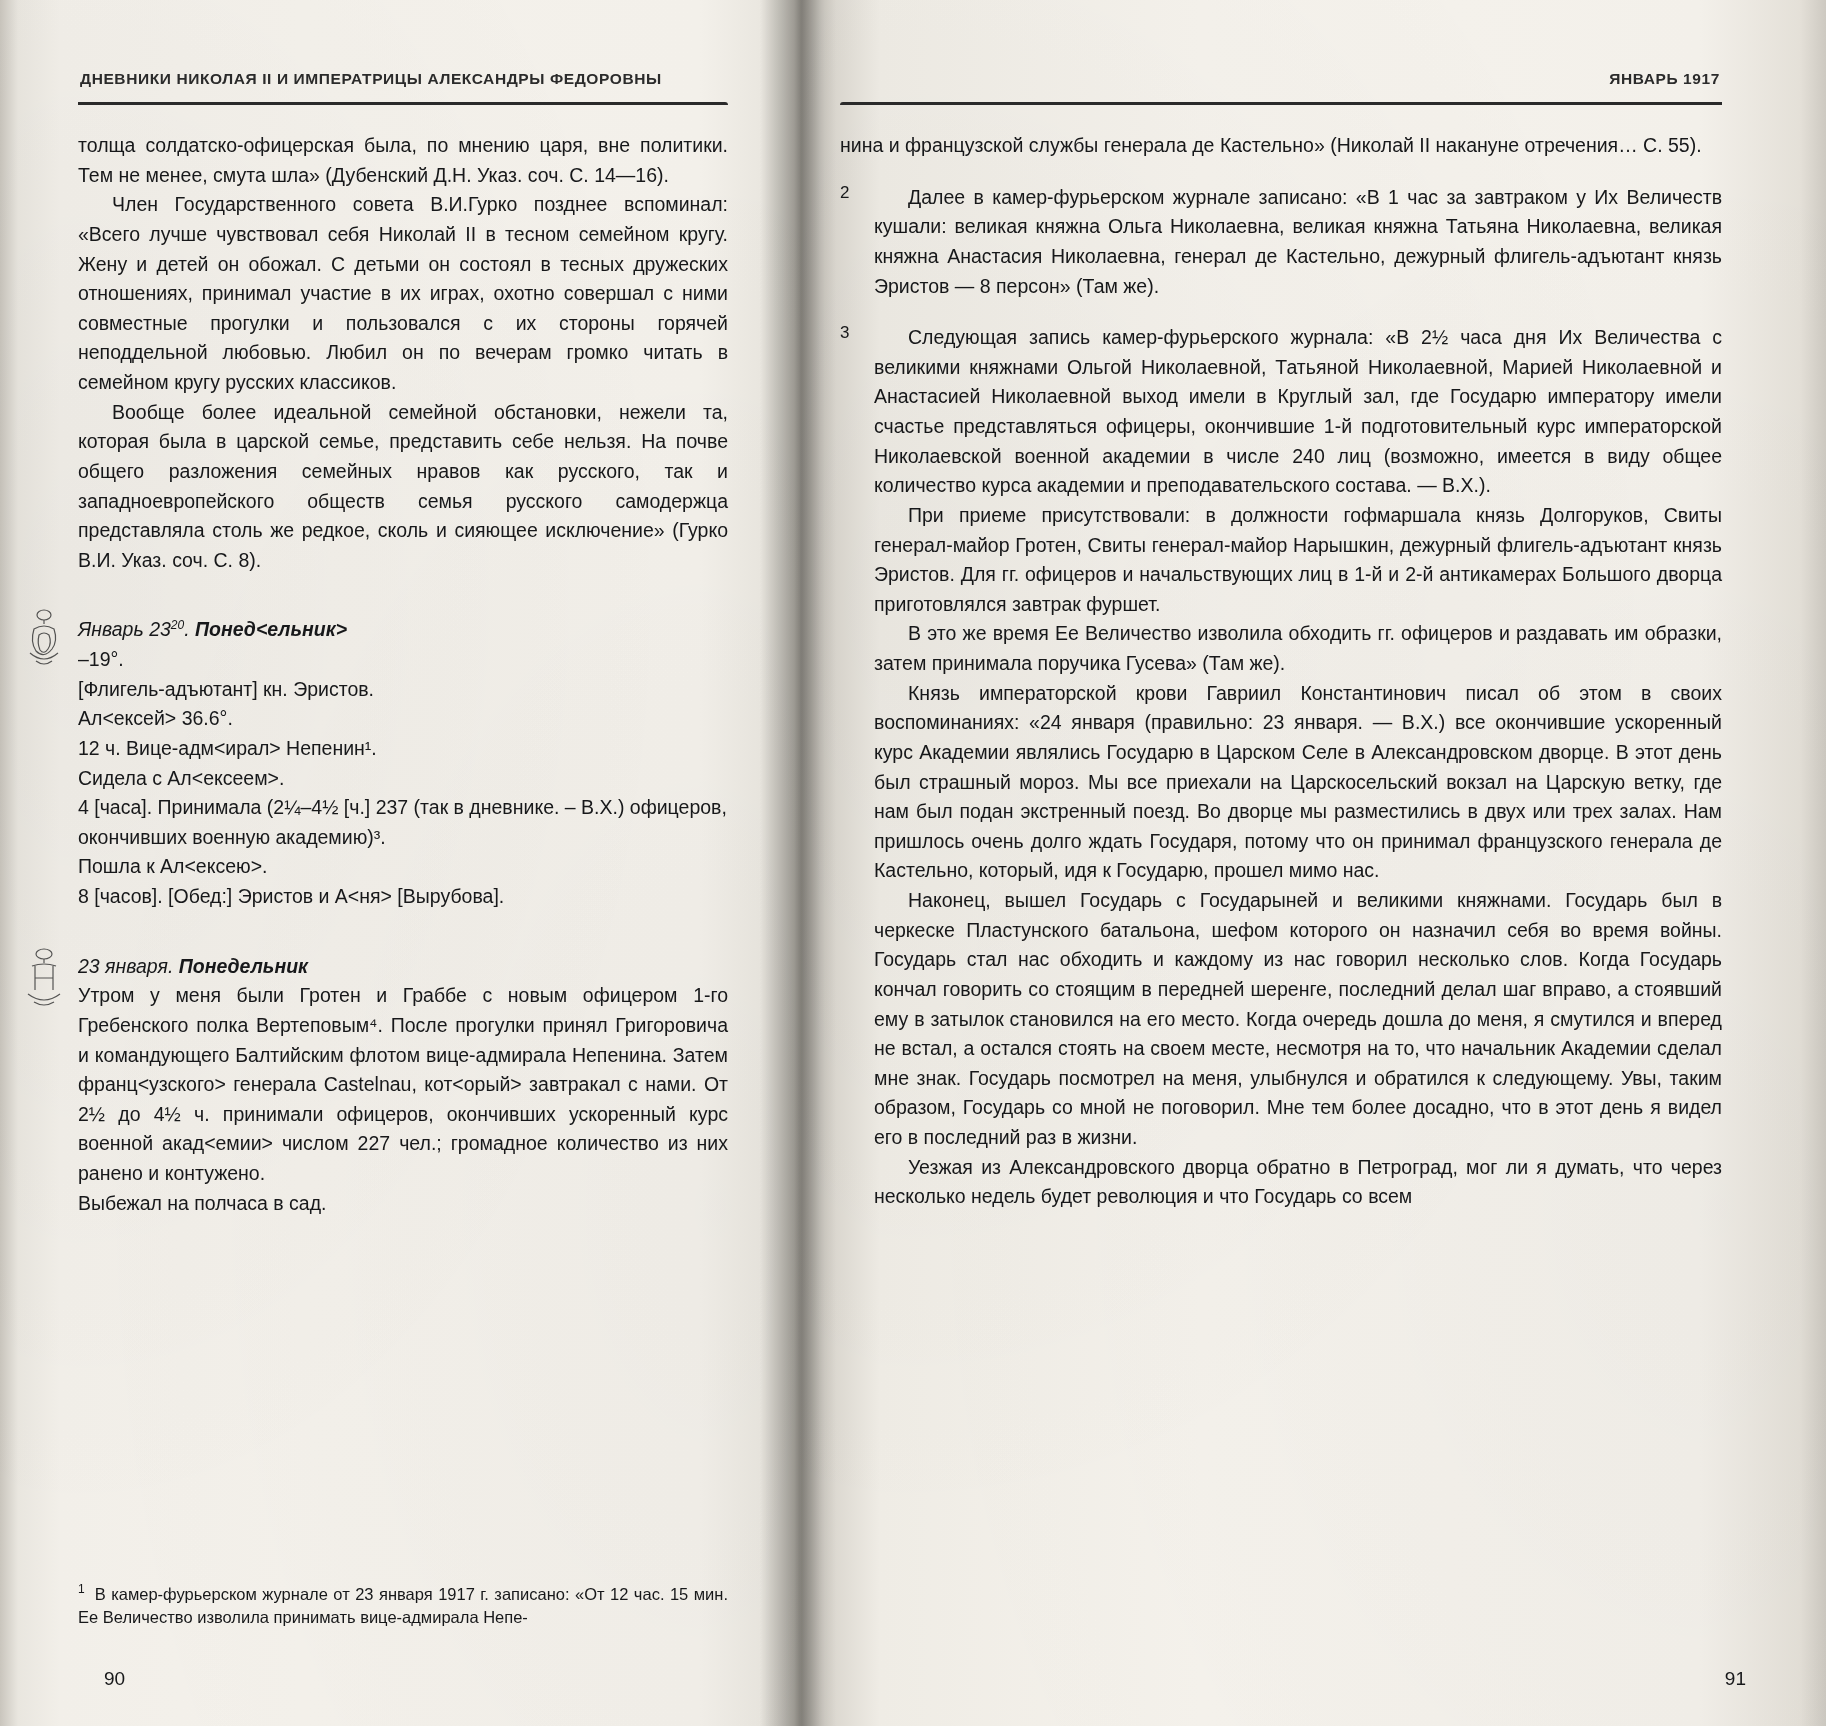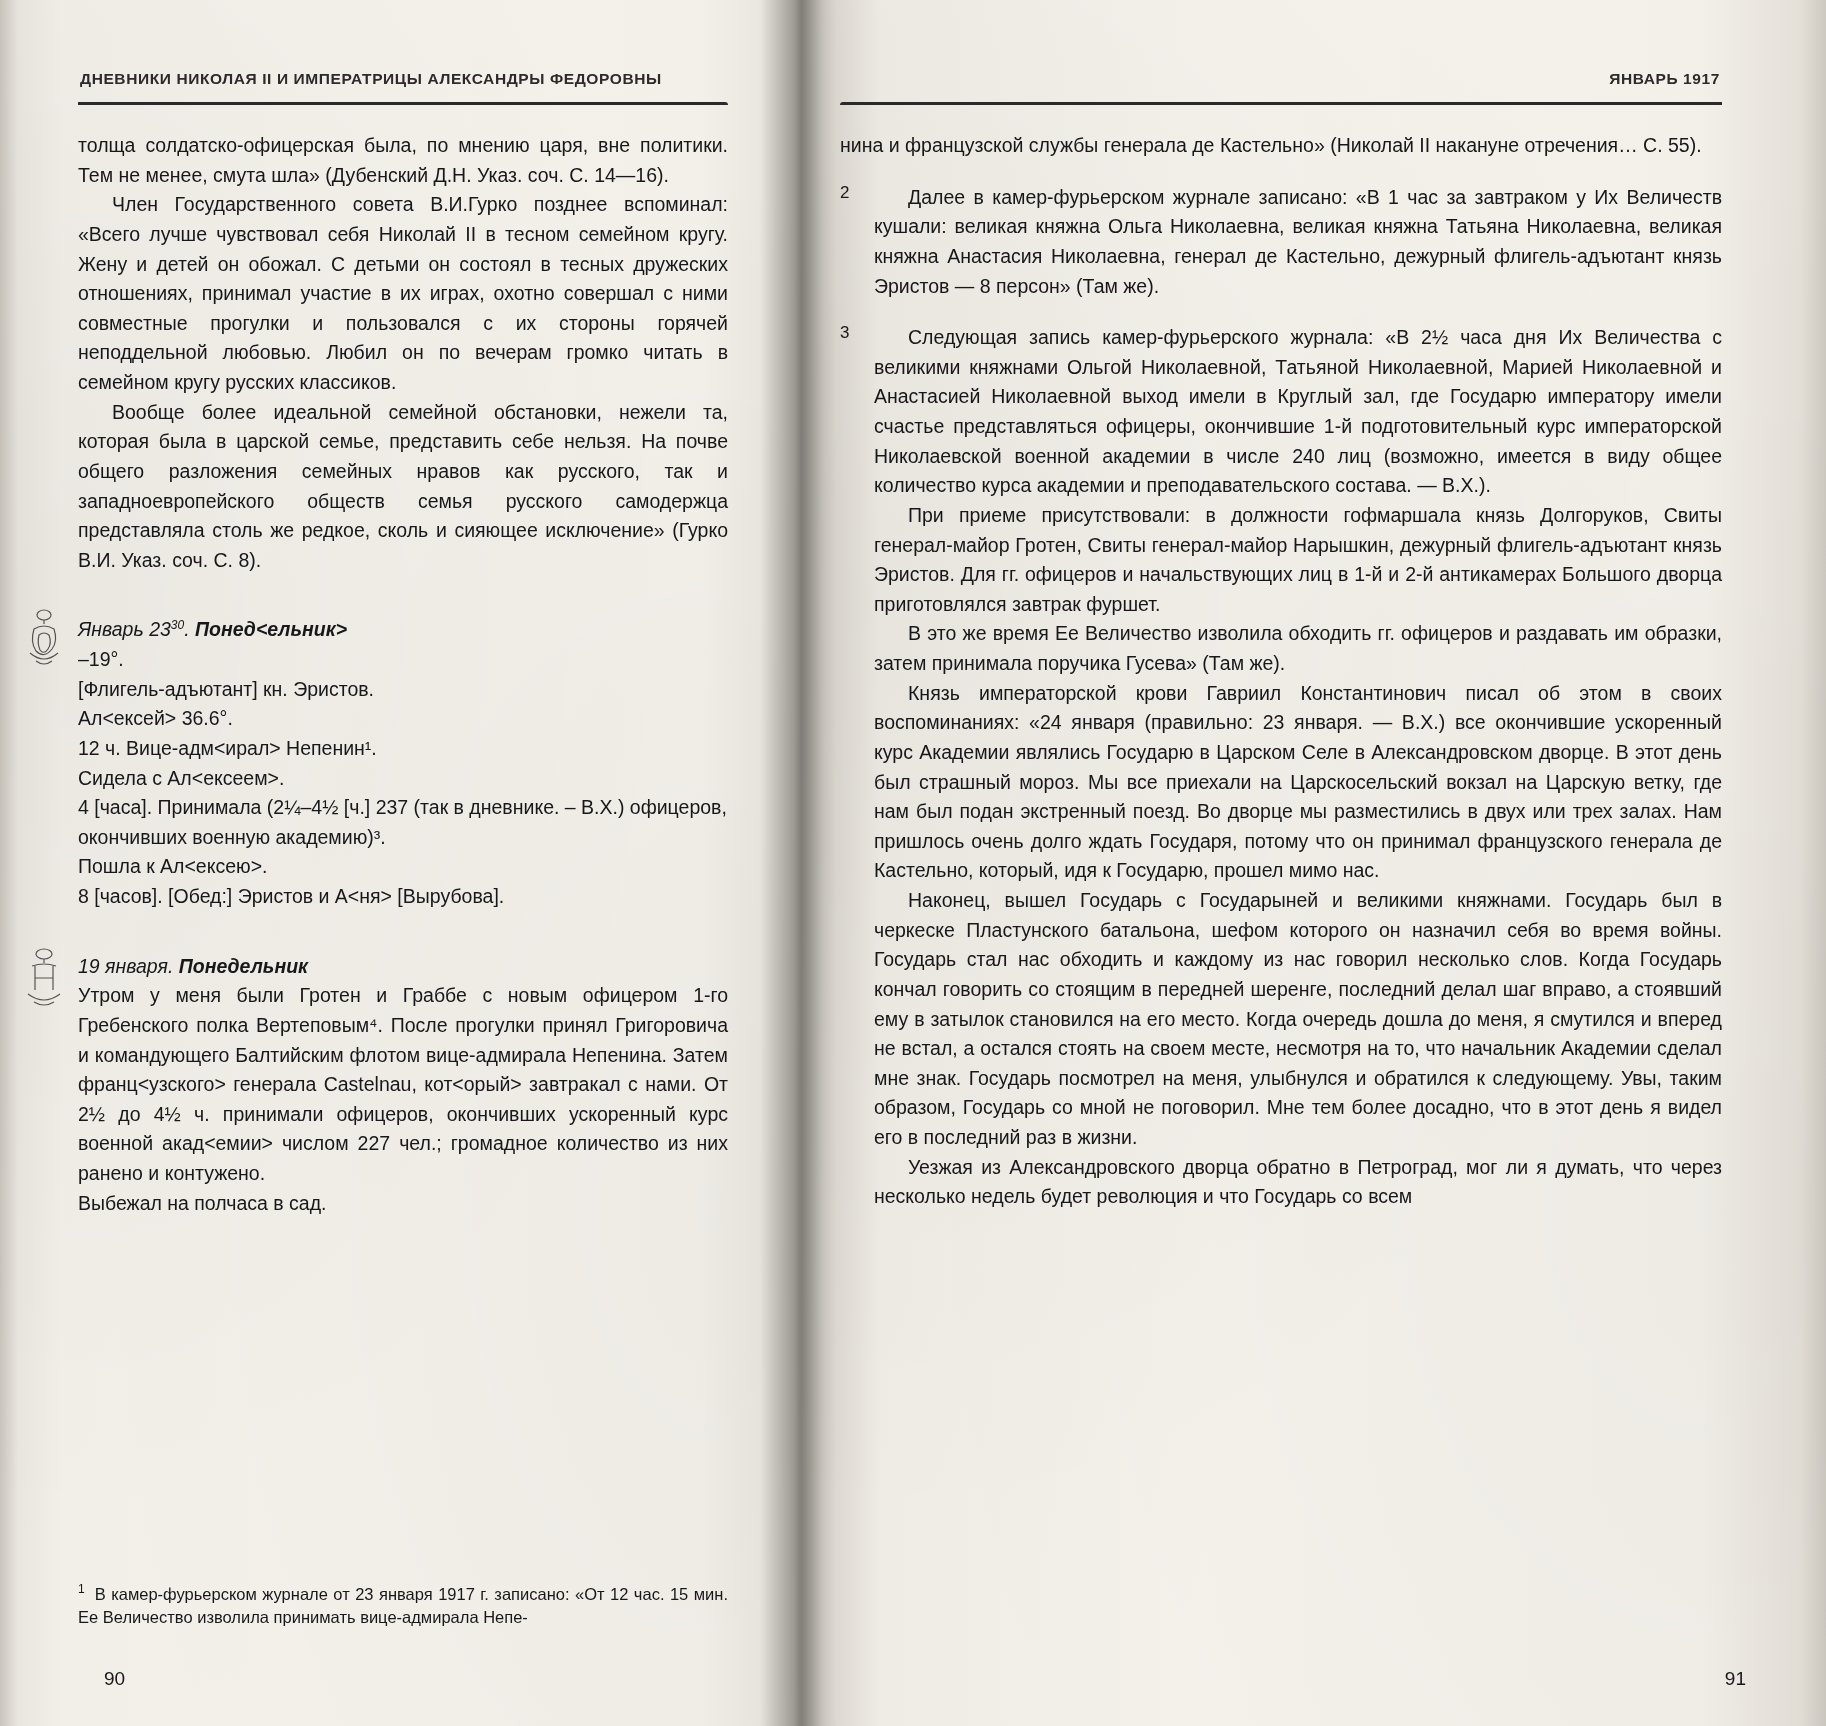--- a/index.html
+++ b/index.html
@@ -181,21 +181,21 @@
         <svg viewBox="0 0 44 60" fill="none" stroke="currentColor" stroke-width="1.2">
           <ellipse cx="22" cy="6" rx="7" ry="5"></ellipse>
           <path d="M22 11 v4"></path>
           <path d="M12 20 q10 -6 20 0 q4 12 -2 20 q-8 10 -16 2 q-6 -9 -2 -22 z"></path>
           <path d="M17 26 q5 -4 10 0 q3 8 -1 14 q-4 6 -8 1 q-3 -7 -1 -15 z"></path>
           <path d="M8 44 q14 12 28 0"></path>
           <path d="M14 52 q8 6 16 0"></path>
         </svg>
       </div>
       <div class="diary-line diary-head">
-        <span>Январь 23</span><sup>30</sup><span>. </span><b>Понед&lt;ельник&gt;</b>
+        <span>Январь 23</span><sup>20</sup><span>. </span><b>Понед&lt;ельник&gt;</b>
       </div>
       <div class="diary-line">–19°.</div>
       <div class="diary-line">[Флигель-адъютант] кн. Эристов.</div>
       <div class="diary-line">Ал&lt;ексей&gt; 36.6°.</div>
       <div class="diary-line">12 ч. Вице-адм&lt;ирал&gt; Непенин¹.</div>
       <div class="diary-line">Сидела с Ал&lt;ексеем&gt;.</div>
       <div class="diary-line">4 [часа]. Принимала (2¼–4½ [ч.] 237 (так в дневнике. – В.Х.) офицеров, окончивших военную академию)³.</div>
       <div class="diary-line">Пошла к Ал&lt;ексею&gt;.</div>
       <div class="diary-line">8 [часов]. [Обед:] Эристов и А&lt;ня&gt; [Вырубова].</div>
     </div>
@@ -205,21 +205,21 @@
         <svg viewBox="0 0 44 60" fill="none" stroke="currentColor" stroke-width="1.2">
           <ellipse cx="22" cy="6" rx="8" ry="5"></ellipse>
           <path d="M22 11 v4"></path>
           <path d="M10 18 q12 -4 24 0"></path>
           <path d="M13 18 v24 M31 18 v24 M13 30 h18"></path>
           <path d="M6 46 q16 12 32 0"></path>
           <path d="M12 54 q10 6 20 0"></path>
         </svg>
       </div>
       <div class="diary-line diary-head">
-        <span>19 января. </span><b>Понедельник</b>
+        <span>23 января. </span><b>Понедельник</b>
       </div>
       <div class="col" style="margin-top:0">
         <p>Утром у меня были Гротен и Граббе с новым офицером 1-го Гребенского полка Вертеповым⁴. После прогулки принял Григоровича и командующего Балтийским флотом вице-адмирала Непенина. Затем франц&lt;узского&gt; генерала Castelnau, кот&lt;орый&gt; завтракал с нами. От 2½ до 4½ ч. принимали офицеров, окончивших ускоренный курс военной акад&lt;емии&gt; числом 227 чел.; громадное количество из них ранено и контужено.</p>
       </div>
       <div class="diary-line">Выбежал на полчаса в сад.</div>
     </div>
 
     <div class="footnotes">
       <div class="fn">
         <span class="fn-num">1</span><span>В камер-фурьерском журнале от 23 января 1917 г. записано: «От 12 час. 15 мин. Ее Величество изволила принимать вице-адмирала Непе-</span>

